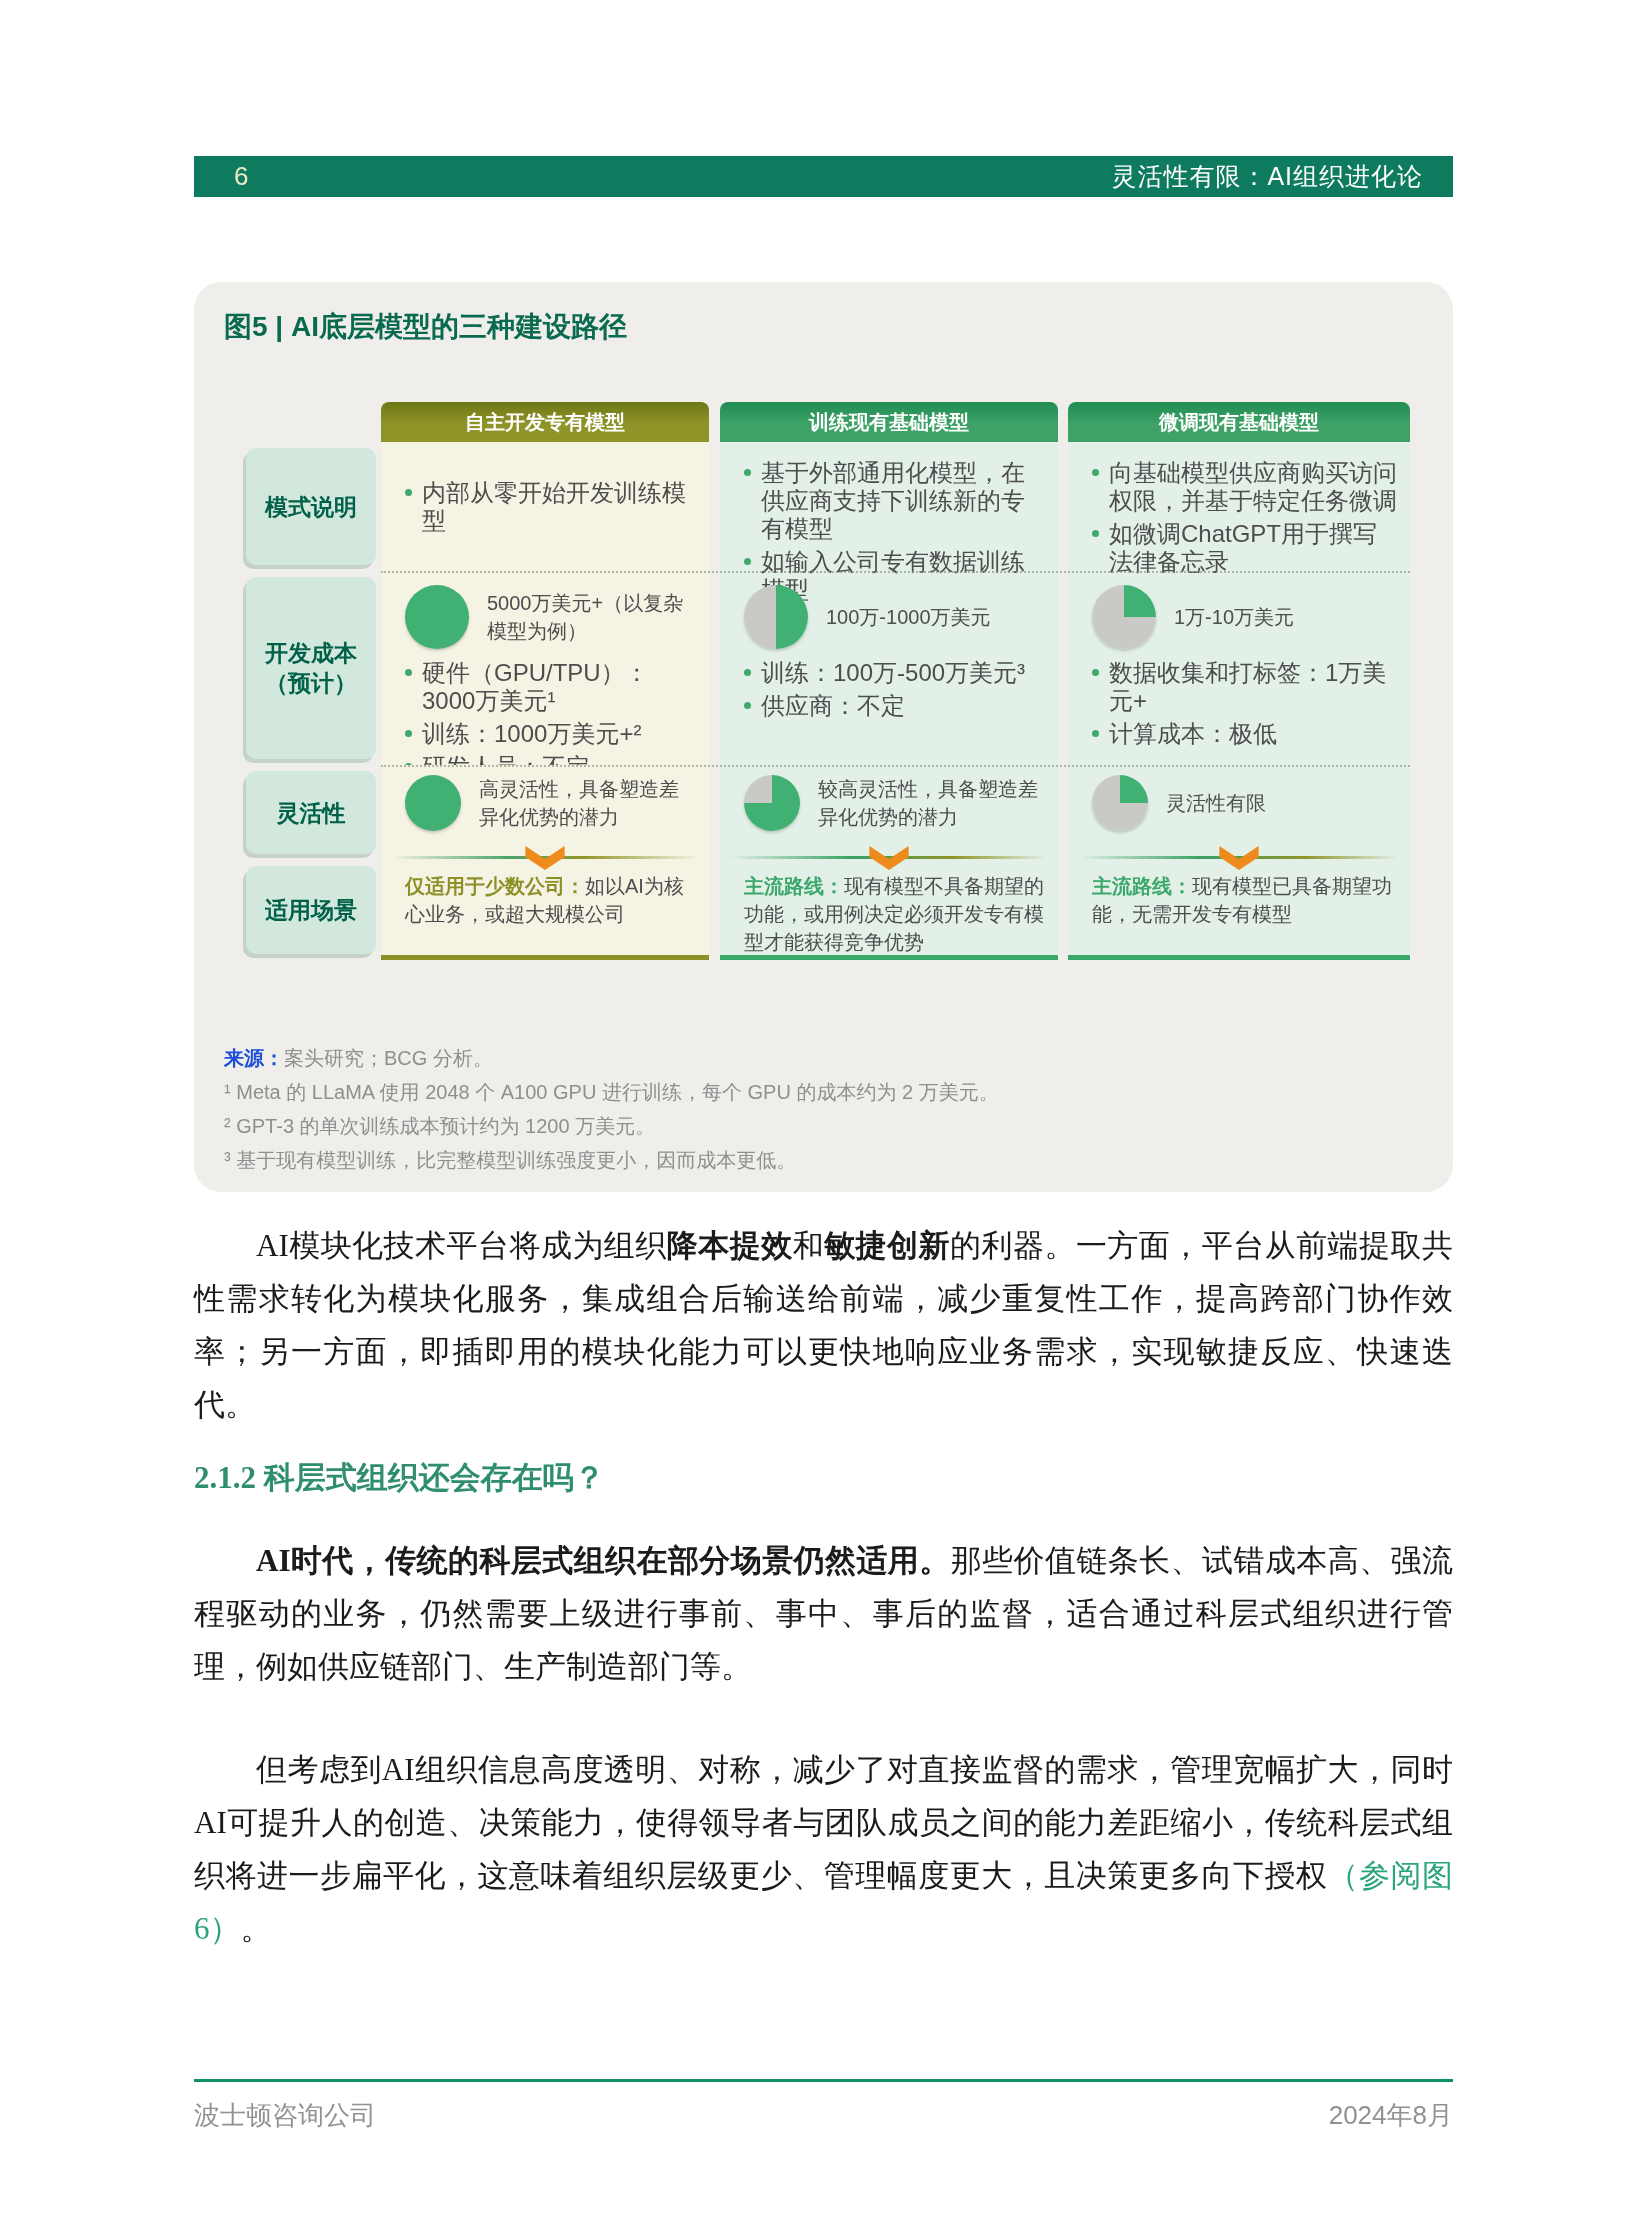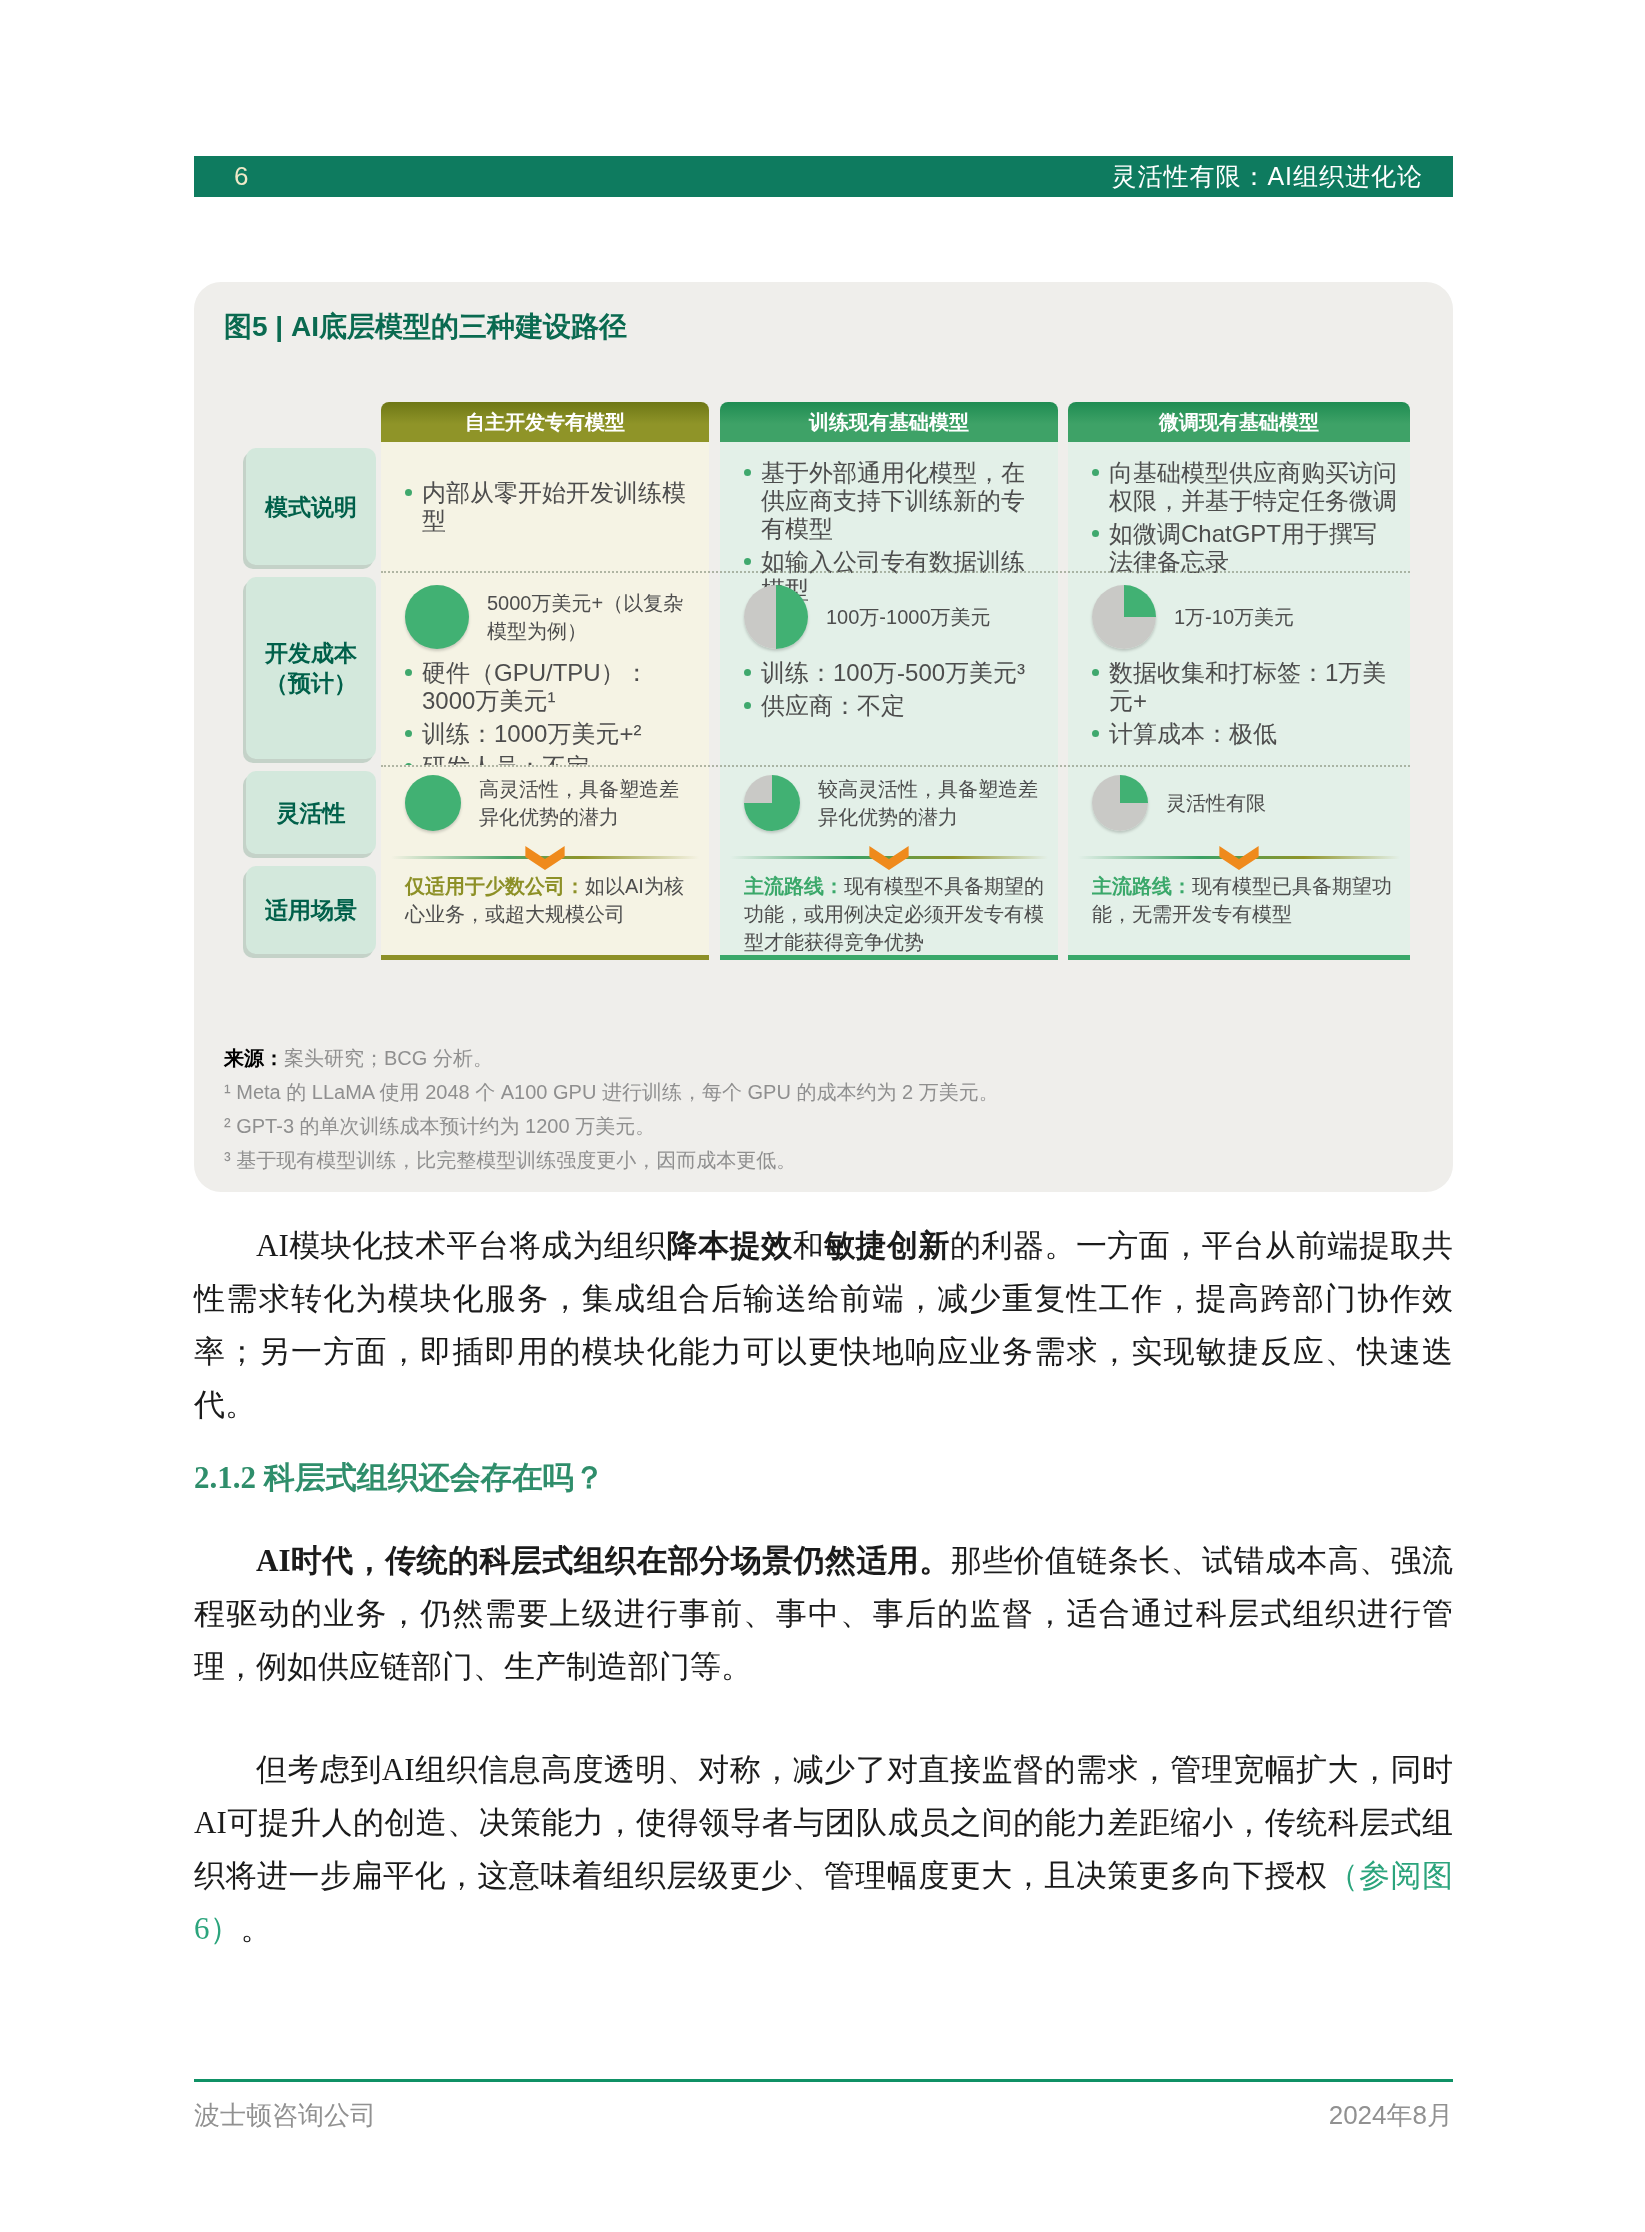--- a/index.html
+++ b/index.html
@@ -81,21 +81,21 @@
   .col-train .grad-line,.col-tune .grad-line{background:linear-gradient(90deg,rgba(220,235,225,0),#3aa164 38%,#8f9428 70%,rgba(238,240,220,0));}
   .chev{position:absolute;left:50%;bottom:-10px;transform:translateX(-50%);z-index:2;}
   .chev polygon{fill:#ef8a1c;}
 
   .lead{font-weight:bold;}
   .col-own .lead{color:#8d9027;}
   .col-train .lead,.col-tune .lead{color:#3aa86a;}
 
   .fig-notes{margin:70px 0 0 30px;font-size:20px;line-height:34px;color:#8f8f8f;}
   .fig-notes p{margin:0;}
-  .fig-notes .src-label{font-weight:bold;color:#000000;}
+  .fig-notes .src-label{font-weight:bold;color:#1d4ed8;}
 
   
   .content{
     position:absolute;left:194px;top:1219px;width:1259px;
     font-family:"Liberation Serif","DejaVu Serif",serif;
     color:#1b1b1b;font-size:31px;line-height:53px;text-align:justify;
   }
   .para{margin:0;text-indent:2em;}
   .para.p3{margin-top:50px;}
   .sec-heading{

